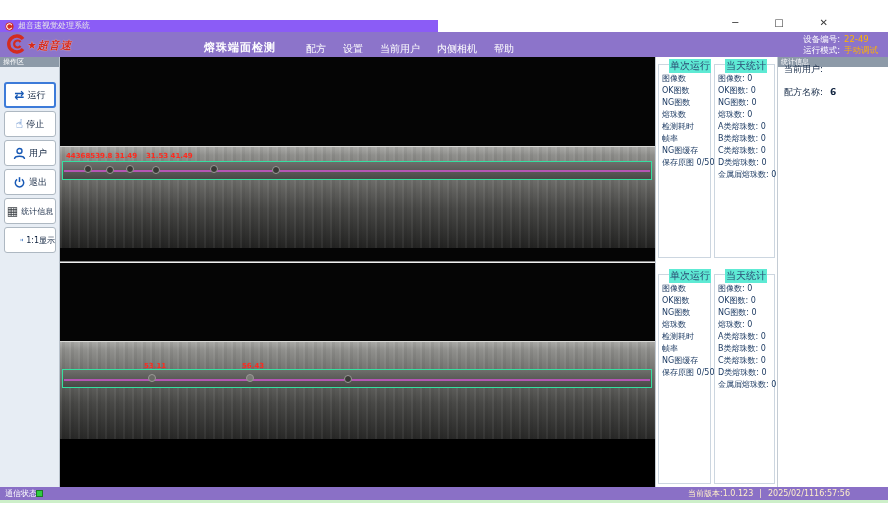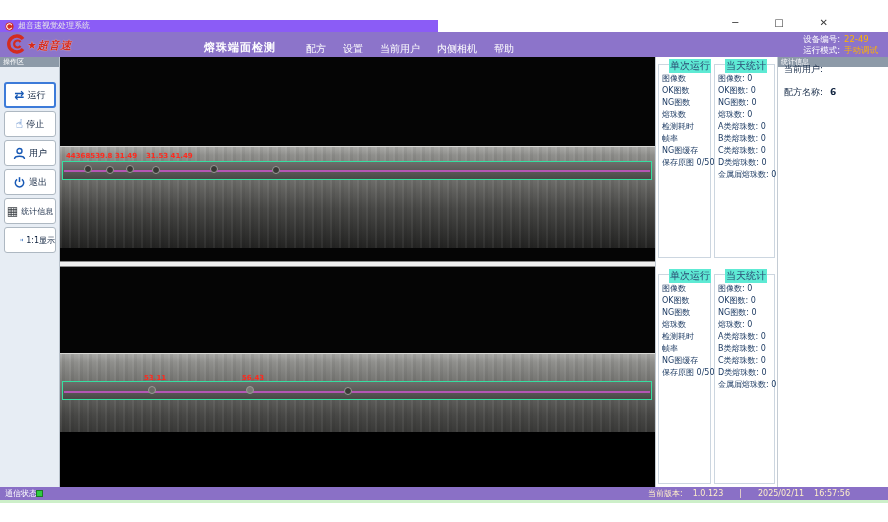--- a/index.html
+++ b/index.html
@@ -37,21 +37,21 @@
   .sbtn.selected { border:2px solid #3D7BD9; }
   .sbtn .uicon { color:#1859B5; font-weight:bold; font-size:12px; line-height:12px; }
   .sbtn .uicon.dark { color:#3a3f44; }
 
   
   .image-col { position:absolute; left:60px; top:57px; width:595px; height:430px; background:#000; }
   .cam-view { position:absolute; left:0; width:595px; background:#050505; overflow:hidden; }
   .view-1 { top:0; height:257px; }
   .view-sep { position:absolute; top:204px; left:0; width:595px; height:6px; background:#f0f0f0;
               border-top:1px solid #8a8a8a; border-bottom:1px solid #8a8a8a; }
-  .view-2 { top:218px; height:157px; }
+  .view-2 { top:206px; height:176px; }
   .metal-band { position:absolute; left:0; width:595px; height:102px; border-top:1px solid #d9d9d6;
     background:
       repeating-linear-gradient(90deg, rgba(255,255,255,0.05) 0 2px, rgba(0,0,0,0.05) 2px 5px, transparent 5px 9px),
       linear-gradient(180deg,#a9a9a6 0px,#8f8f8c 8px,#6e6e6b 32px,#474745 62px,#232322 100%); }
   .band-1 { top:89px; } .band-2 { top:78px; }
   .bead-box { position:absolute; left:2px; width:590px; height:19px; border:1px solid #35E0A0;
               background:linear-gradient(180deg,#6e6e6b,#484846); }
   .box-1 { top:104px; } .box-2 { top:106px; }
   .bead-line { position:absolute; left:4px; width:586px; height:2px; background:#C455C4; opacity:0.85; }
   .line-1 { top:113px; } .line-2 { top:116px; }
@@ -81,21 +81,21 @@
                  justify-content:center; cursor:default; letter-spacing:2px; }
   .btn-datastats { position:absolute; left:19px; top:121px; width:70px; height:36px; background:#fff;
                    border:1px solid #cfcfcf; box-shadow:0 1px 2px rgba(0,0,0,0.18); color:#16305a;
                    font-size:10px; display:flex; align-items:center; justify-content:center; cursor:default;
                    letter-spacing:1px; }
 
   
   .statusbar { position:absolute; left:0; top:487px; width:888px; height:13px; background:#8A70C6; color:#fff; }
   .comm { position:absolute; left:5px; top:0; font-size:8px; line-height:13px; }
   .led { position:absolute; left:36px; top:3px; width:7px; height:7px; background:#2ECC40; border:1px solid #1a7a24; }
-  .sb-right { position:absolute; right:38px; top:0; display:flex; gap:10px; font-size:8px; line-height:13px; color:#FFEFC9; }
+  .sb-right { position:absolute; right:38px; top:0; display:flex; font-size:8px; line-height:13px; color:#FFEFC9; }
   .bottom-strip { position:absolute; left:0; top:500px; width:888px; height:3px; background:#CDEFC9; }
 
   svg { display:block; }
 </style>
 </head>
 <body>
 
 <div class="page">
 
   <div class="taskbar">

